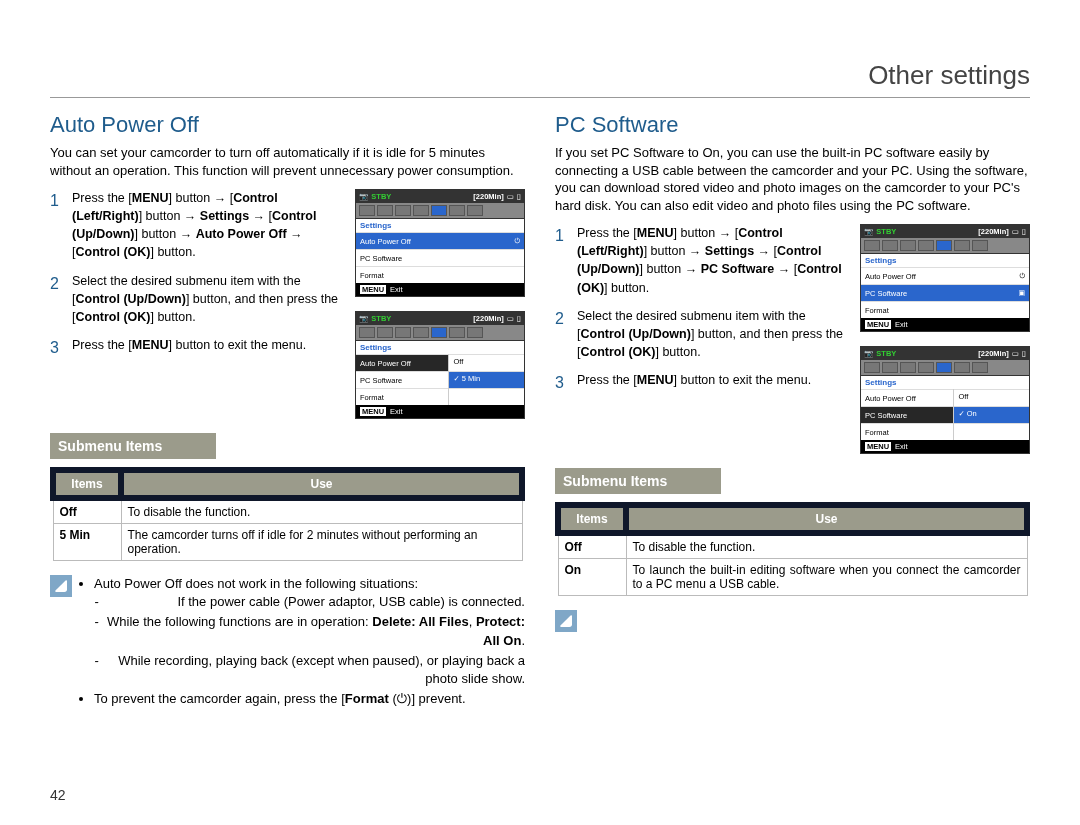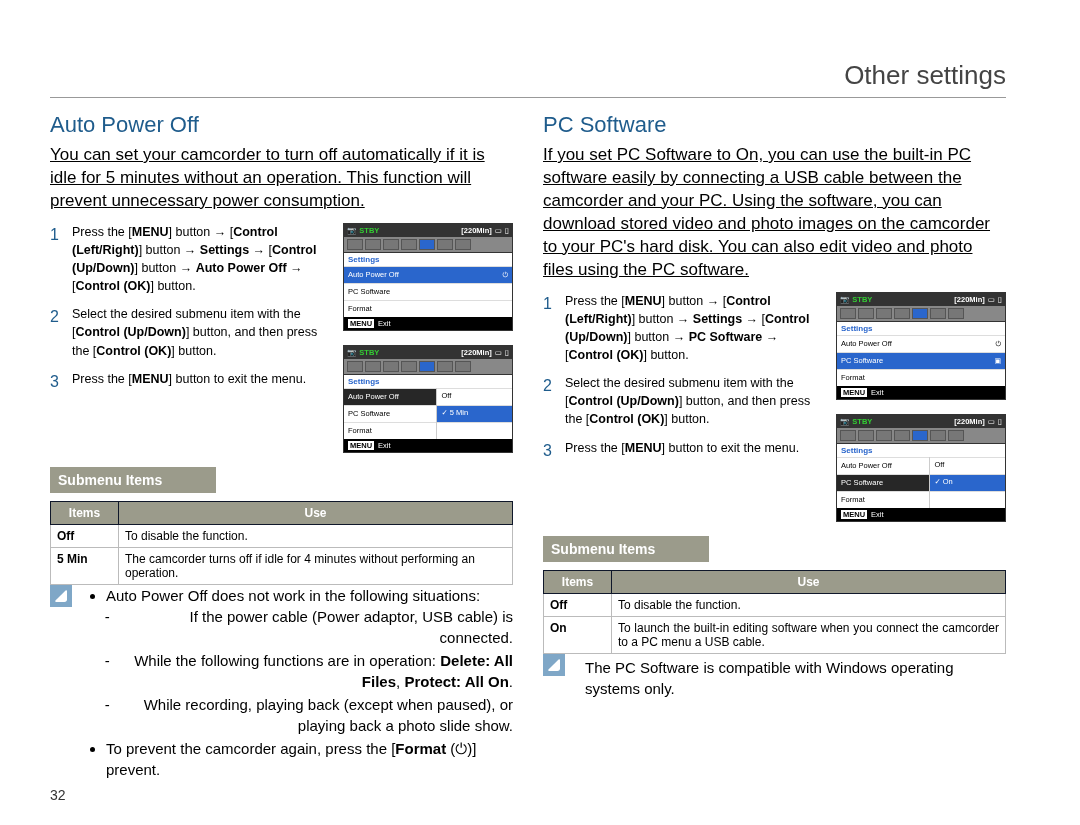--- a/index.html
+++ b/index.html
@@ -1,23 +1,23 @@
 <!DOCTYPE html>
 <html><head>
 <meta charset="utf-8">
 <style>
   html,body{margin:0;padding:0;background:#fff;}
   body{width:1080px;height:825px;position:relative;font-family:Arial,Helvetica,sans-serif;color:#000;}
-  .page{box-sizing:border-box;padding:40px 74px 0 50px;}
+  .page{box-sizing:border-box;padding:40px 50px 0 50px;}
   .header{border-bottom:1px solid #999;margin:0 0 10px 0;}
   .header h1{font-size:26px;font-weight:300;color:#444;text-align:right;margin:0;padding:20px 0 6px 0;}
   .cols{display:flex;gap:30px;}
   .col{flex:1;min-width:0;}
   .section-title{font-size:22px;color:#1f5c8c;font-weight:400;margin:4px 0 6px 0;}
-  .intro{font-size:17px;line-height:1.35;margin-bottom:10px;text-decoration:underline;}
+  .intro{font-size:13px;line-height:1.35;margin-bottom:10px;}
   .steps{display:flex;gap:10px;margin-bottom:6px;}
   .steps-text{flex:1;font-size:12.5px;line-height:1.45;}
   .step{display:flex;gap:8px;margin-bottom:10px;}
   .step .num{color:#1f5c8c;font-size:16px;font-weight:400;width:14px;flex:0 0 14px;}
   .step .body{flex:1;}
   .step b{font-weight:bold;}
   .screens{width:170px;flex:0 0 170px;display:flex;flex-direction:column;gap:14px;}
   .screen{border:1px solid #333;background:#fff;font-size:7.5px;}
   .sc-top{background:#333;color:#fff;display:flex;align-items:center;padding:2px 3px;gap:3px;}
   .sc-top .stby{color:#3c3;font-weight:bold;}
@@ -32,24 +32,24 @@
   .sc-row .val{margin-left:auto;font-size:7px;}
   .sc-sub{display:flex;}
   .sc-sub .left{flex:0 0 55%;}
   .sc-sub .right{flex:1;border-left:1px solid #ccc;}
   .sc-opt{font-size:7.5px;padding:2px 4px;border-top:1px solid #ddd;height:12px;}
   .sc-opt.hl{background:#2a66cc;color:#fff;}
   .sc-exit{background:#000;color:#fff;padding:2px 4px;font-size:7.5px;display:flex;gap:4px;}
   .sc-exit .menu{background:#fff;color:#000;padding:0 2px;font-weight:bold;}
   .bar{background:#9b9b8b;color:#fff;font-weight:bold;font-size:14px;padding:5px 8px;margin-top:14px;width:150px;}
   table.submenu{border-collapse:collapse;width:100%;font-size:12px;margin-top:8px;}
-  table.submenu th{background:#9b9b8b;color:#fff;font-weight:bold;padding:4px 6px;text-align:center;border:1px solid #0f172a;}
+  table.submenu th{background:#9b9b8b;color:#fff;font-weight:bold;padding:4px 6px;text-align:center;border:6px solid #0f172a;}
   table.submenu td{padding:4px 6px;border:1px solid #bbb;vertical-align:top;}
   table.submenu td.k{font-weight:bold;white-space:nowrap;text-align:left;width:55px;}
-  .note{display:flex;gap:20px;font-size:15px;line-height:1.4;}
+  .note{display:flex;gap:8px;font-size:13px;line-height:1.4;margin-top:14px;}
   .note .icon{flex:0 0 22px;height:22px;background:#7fa7c7;display:flex;align-items:center;justify-content:center;}
   .note .icon svg{width:16px;height:16px;}
   .note ul{margin:0;padding-left:14px;}
   .note ul ul{list-style-type:'-  ';padding-left:12px;text-align:right;}
   .note ul li{margin-bottom:2px;}
   .note b{font-weight:bold;}
   .pagenum{position:absolute;left:50px;bottom:22px;font-size:14px;color:#333;}
 </style>
 </head>
 <body>
@@ -171,21 +171,21 @@
             <tr>
               <th>Items</th>
               <th>Use</th>
             </tr>
         <tr>
               <td class="k">Off</td>
               <td>To disable the function.</td>
             </tr>
         <tr>
               <td class="k">5 Min</td>
-              <td>The camcorder turns off if idle for 4 minutes without performing an operation.</td>
+              <td>The camcorder turns off if idle for 2 minutes without performing an operation.</td>
             </tr>
       </tbody>
         </table>
 
       <div class="note">
         <div class="icon">
           <svg viewBox="0 0 24 24">
               <path fill="#fff" d="M3 21 21 3v14a4 4 0 0 1-4 4H3z"></path>
               <path fill="none" stroke="#fff" stroke-width="2" d="M4 20 20 4"></path>
             </svg>
@@ -326,19 +326,18 @@
       </tbody>
         </table>
 
       <div class="note">
         <div class="icon">
           <svg viewBox="0 0 24 24">
               <path fill="#fff" d="M3 21 21 3v14a4 4 0 0 1-4 4H3z"></path>
               <path fill="none" stroke="#fff" stroke-width="2" d="M4 20 20 4"></path>
             </svg>
         </div>
-        <div style="padding-top:3px">The PC Software is compatible with Windows operating systems only.</div>
       </div>
     </div>
   </div>
 
-  <div class="pagenum">32</div>
+  <div class="pagenum">42</div>
 </div>
 
 </body></html>

